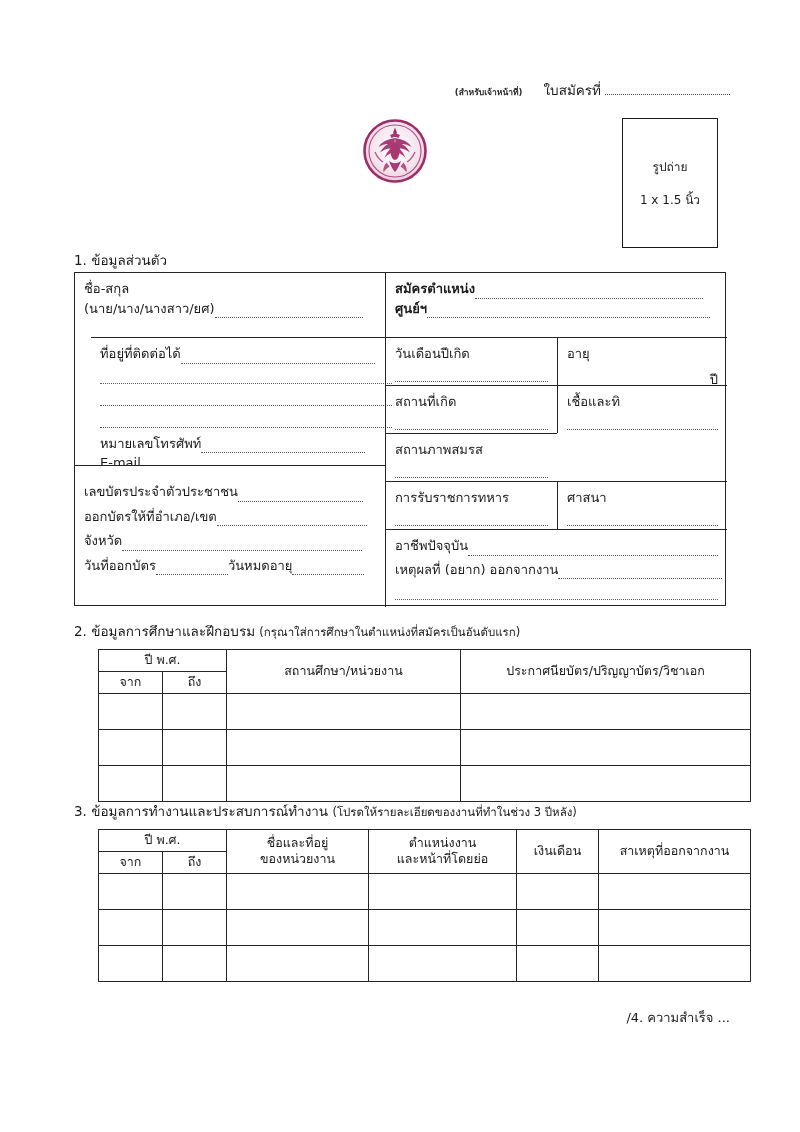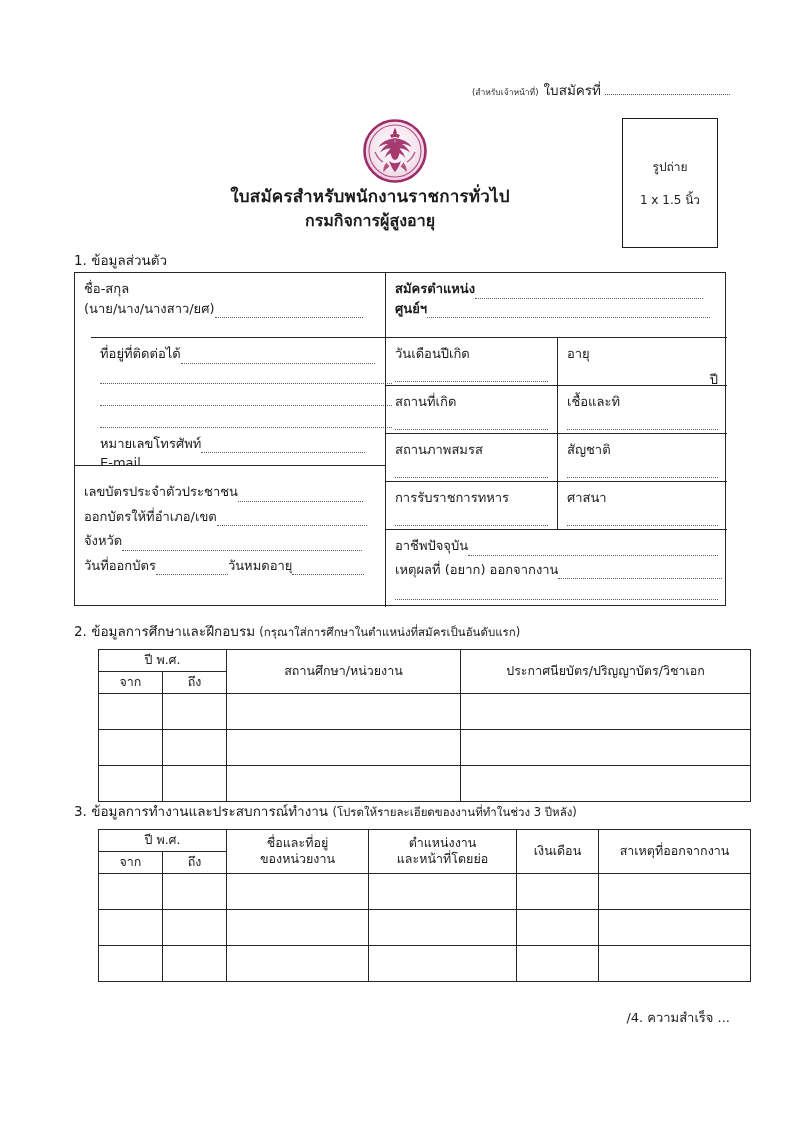--- a/index.html
+++ b/index.html
@@ -22,21 +22,21 @@
   }
 
   
   .officer-line {
     position: absolute;
     right: 70px; top: 79px;
     display: flex;
     align-items: baseline;
     white-space: nowrap;
   }
-  .officer-small { font-size: 8.5px; color: #2a2a2a; margin-right: 5px; }
+  .officer-small { font-size: 8.5px; color: #2a2a2a; margin-right: 21px; font-weight: bold; }
   .officer-label { font-size: 13.5px; color: #1b1b1b; }
   .dots-inline {
     display: inline-block;
     border-bottom: 1.2px dotted #55555a;
     height: 11px;
     margin-left: 4px;
   }
 
   
   .header-wrap {
@@ -179,24 +179,20 @@
         <ellipse cx="33" cy="33" rx="4.6" ry="9" fill="#A8396F"></ellipse>
 
         <path d="M27 43 q6 4.5 12 0 q-3 8 -6 11 q-3 -3 -6 -11 Z" fill="#9E2C68" opacity="0.92"></path>
         <path d="M24.5 44.5 q-4 5 -3 9.5 q3 -3.5 6 -5.5 Z" fill="#A8396F" opacity="0.85"></path>
         <path d="M41.5 44.5 q4 5 3 9.5 q-3 -3.5 -6 -5.5 Z" fill="#A8396F" opacity="0.85"></path>
 
         <path d="M13 34 q3 7 8 10" stroke="#9E2C68" stroke-width="1.4" fill="none" opacity="0.75"></path>
         <path d="M53 34 q-3 7 -8 10" stroke="#9E2C68" stroke-width="1.4" fill="none" opacity="0.75"></path>
       </svg>
     </div>
-    <div class="title-block">
-      <div class="title-1">ใบสมัครสำหรับพนักงานราชการทั่วไป</div>
-      <div class="title-2">กรมกิจการผู้สูงอายุ</div>
-    </div>
   </div>
 
   <div class="photo-box">
     <div>รูปถ่าย</div>
     <div>1 x 1.5 นิ้ว</div>
   </div>
 
   <div class="sec-head" style="top:249px">
     <b>1. ข้อมูลส่วนตัว</b>
   </div>
@@ -264,24 +260,20 @@
         <span class="inlinefill" style="width:110px"></span> <span>ปี</span>
       </div>
     </div>
     <div class="cellbox bl bt" style="left:482px; top:112px; width:170px; height:48px;">
       <div class="lbl">เชื้อและทิ</div>
       <div class="dotrow" style="margin-top:6px"></div>
     </div>
 
     <div class="cellbox bl bt" style="left:310px; top:160px; width:172px; height:48px;">
       <div class="lbl">สถานภาพสมรส</div>
-      <div class="dotrow" style="margin-top:6px"></div>
-    </div>
-    <div class="cellbox bl bt" style="left:482px; top:160px; width:170px; height:48px;">
-      <div class="lbl">สัญชาติ</div>
       <div class="dotrow" style="margin-top:6px"></div>
     </div>
 
     <div class="cellbox bl bt" style="left:310px; top:208px; width:172px; height:48px;">
       <div class="lbl">การรับราชการทหาร</div>
       <div class="dotrow" style="margin-top:6px"></div>
     </div>
     <div class="cellbox bl bt" style="left:482px; top:208px; width:170px; height:48px;">
       <div class="lbl">ศาสนา</div>
       <div class="dotrow" style="margin-top:6px"></div>

